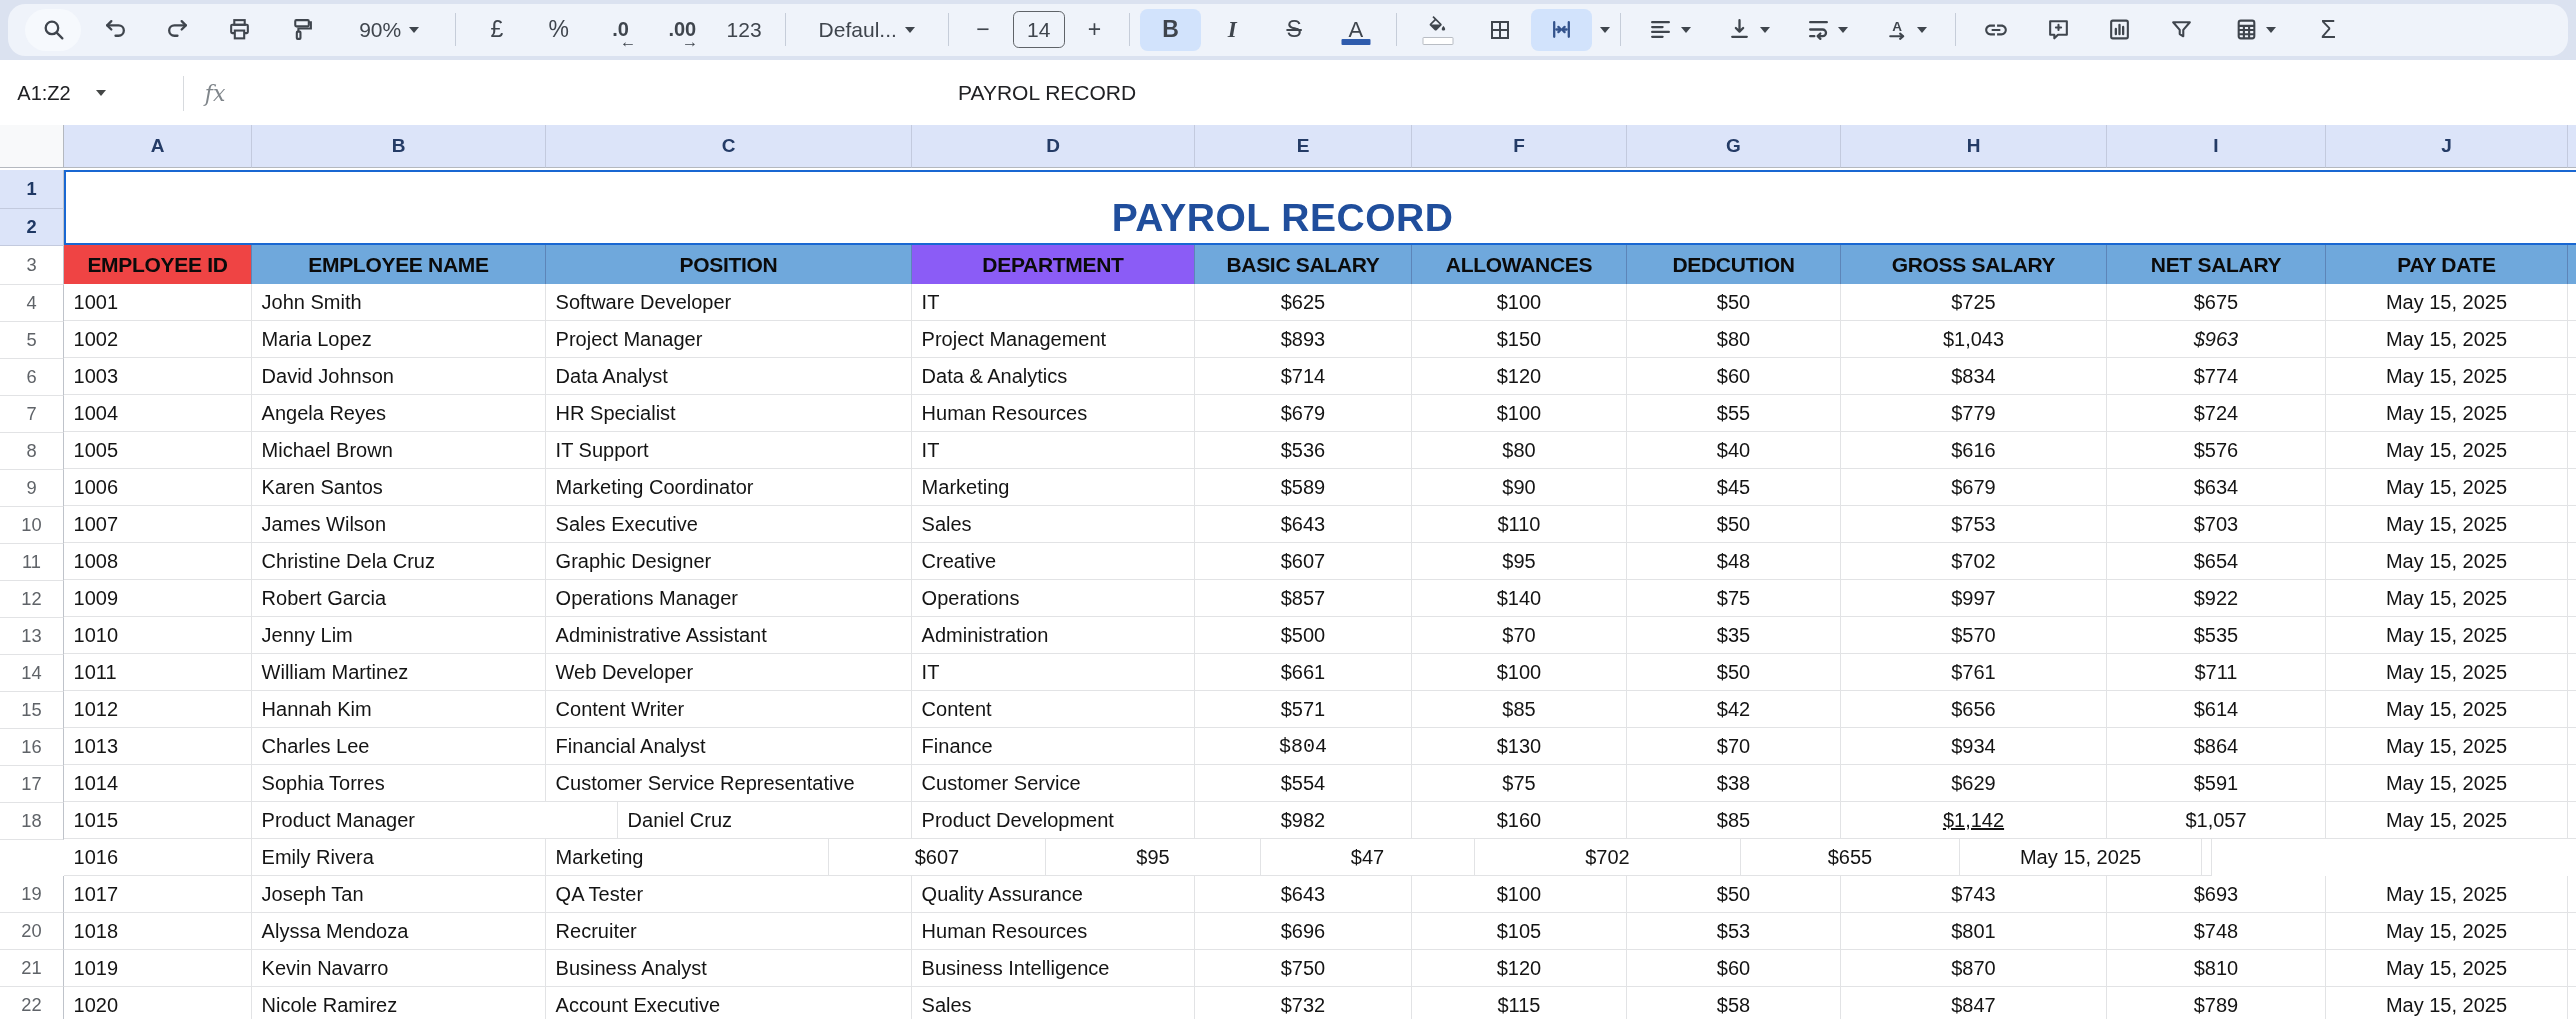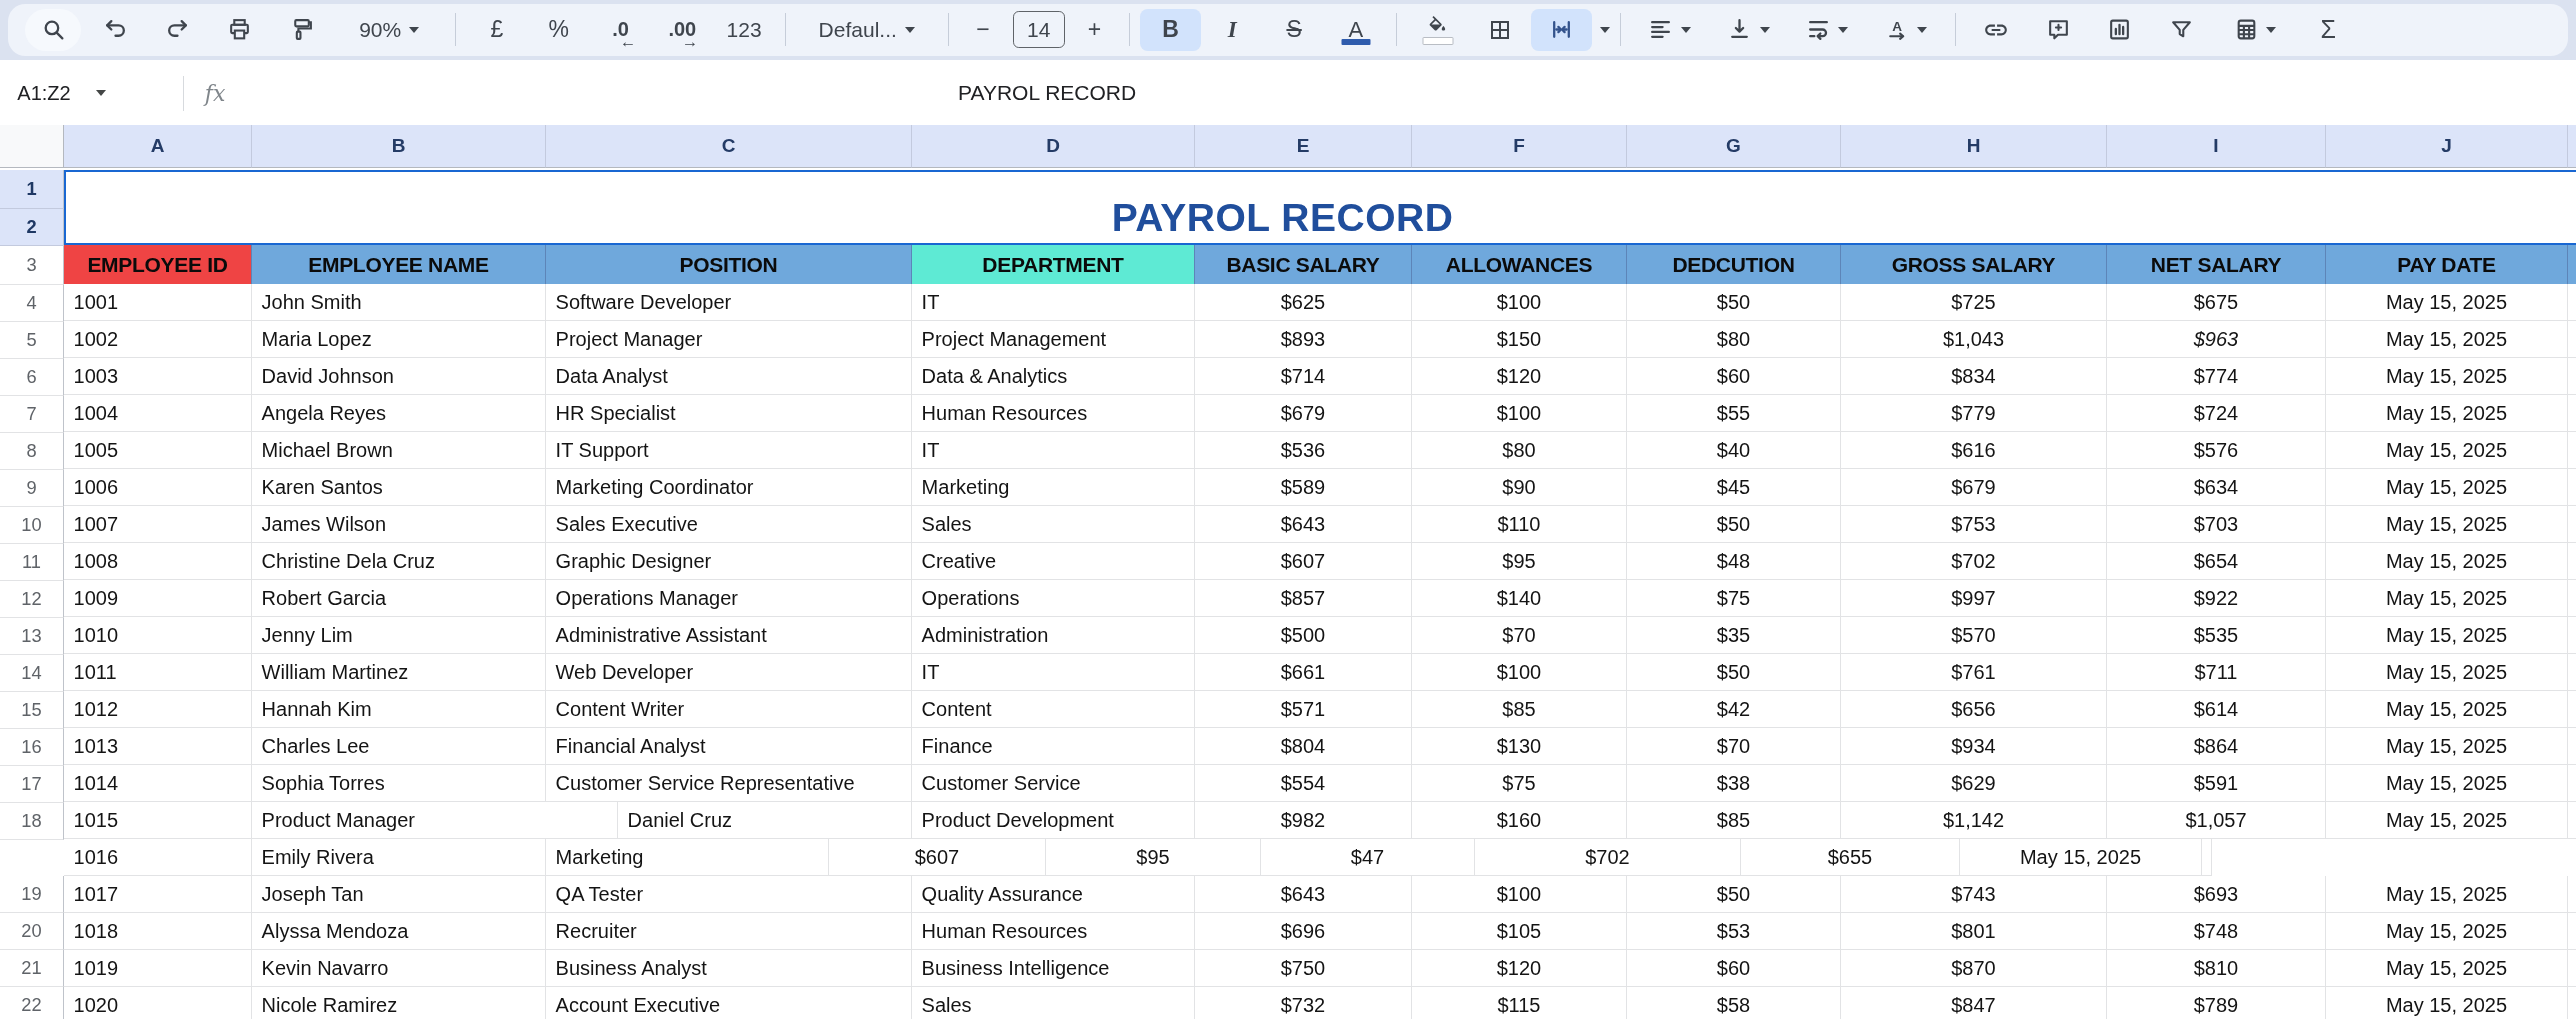--- a/index.html
+++ b/index.html
@@ -340,21 +340,21 @@
         <div class="rowhead" style="height: 37px;">23</div>
       </div>
     <div class="cells" id="cells">
       <div class="merged">
         <span class="sheet-title" style="color: rgb(32, 78, 156);">PAYROL RECORD</span>
       </div>
       <div class="hrow" id="hrow">
           <div class="hcell" style="width: 188px; background: #ef4444;">EMPLOYEE ID</div>
           <div class="hcell" style="width: 294px; background: rgb(111, 168, 220);">EMPLOYEE NAME</div>
           <div class="hcell" style="width: 366px; background: rgb(111, 168, 220);">POSITION</div>
-          <div class="hcell" style="width: 283px; background: #5eead4;">DEPARTMENT</div>
+          <div class="hcell" style="width: 283px; background: #8b5cf6;">DEPARTMENT</div>
           <div class="hcell" style="width: 217px; background: rgb(111, 168, 220);">BASIC SALARY</div>
           <div class="hcell" style="width: 215px; background: rgb(111, 168, 220);">ALLOWANCES</div>
           <div class="hcell" style="width: 214px; background: rgb(111, 168, 220);">DEDCUTION</div>
           <div class="hcell" style="width: 266px; background: rgb(111, 168, 220);">GROSS SALARY</div>
           <div class="hcell" style="width: 219px; background: rgb(111, 168, 220);">NET SALARY</div>
           <div class="hcell" style="width: 242px; background: rgb(111, 168, 220);">PAY DATE</div>
           <div class="hcell" style="width: 9.6px; background: rgb(111, 168, 220);"></div>
         </div>
     <div class="drow">
           <div class="dcell al-left" style="width: 188px;">1001</div>
@@ -510,21 +510,21 @@
           <div class="dcell al-center" style="width: 266px;">$656</div>
           <div class="dcell al-center" style="width: 219px;">$614</div>
           <div class="dcell al-center" style="width: 242px;">May 15, 2025</div>
           <div class="dcell al-center" style="width: 9.6px;"></div>
         </div>
         <div class="drow">
           <div class="dcell al-left" style="width: 188px;">1013</div>
           <div class="dcell al-left" style="width: 294px;">Charles Lee</div>
           <div class="dcell al-left" style="width: 366px;">Financial Analyst</div>
           <div class="dcell al-left" style="width: 283px;">Finance</div>
-          <div class="dcell al-center" style="width: 217px;">$804</div>
+          <div class="dcell al-center" style="width: 217px; font-family: Liberation Mono, monospace;">$804</div>
           <div class="dcell al-center" style="width: 215px;">$130</div>
           <div class="dcell al-center" style="width: 214px;">$70</div>
           <div class="dcell al-center" style="width: 266px;">$934</div>
           <div class="dcell al-center" style="width: 219px;">$864</div>
           <div class="dcell al-center" style="width: 242px;">May 15, 2025</div>
           <div class="dcell al-center" style="width: 9.6px;"></div>
         </div>
         <div class="drow">
           <div class="dcell al-left" style="width: 188px;">1014</div>
           <div class="dcell al-left" style="width: 294px;">Sophia Torres</div>
@@ -539,21 +539,21 @@
           <div class="dcell al-center" style="width: 9.6px;"></div>
         </div>
         <div class="drow">
           <div class="dcell al-left" style="width: 188px;">1015</div>
           <div class="dcell al-left" style="width: 366px;">Product Manager</div>
           <div class="dcell al-left" style="width: 294px;">Daniel Cruz</div>
           <div class="dcell al-left" style="width: 283px;">Product Development</div>
           <div class="dcell al-center" style="width: 217px;">$982</div>
           <div class="dcell al-center" style="width: 215px;">$160</div>
           <div class="dcell al-center" style="width: 214px;">$85</div>
-          <div class="dcell al-center" style="width: 266px;">$1,142</div>
+          <div class="dcell al-center" style="width: 266px; text-decoration: underline;">$1,142</div>
           <div class="dcell al-center" style="width: 219px;">$1,057</div>
           <div class="dcell al-center" style="width: 242px;">May 15, 2025</div>
           <div class="dcell al-center" style="width: 9.6px;"></div>
         </div>
         <div class="drow">
           <div class="dcell al-left" style="width: 188px;">1016</div>
           <div class="dcell al-left" style="width: 294px;">Emily Rivera</div>
           <div class="dcell al-left" style="width: 283px;">Marketing</div>
           <div class="dcell al-center" style="width: 217px;">$607</div>
           <div class="dcell al-center" style="width: 215px;">$95</div>

